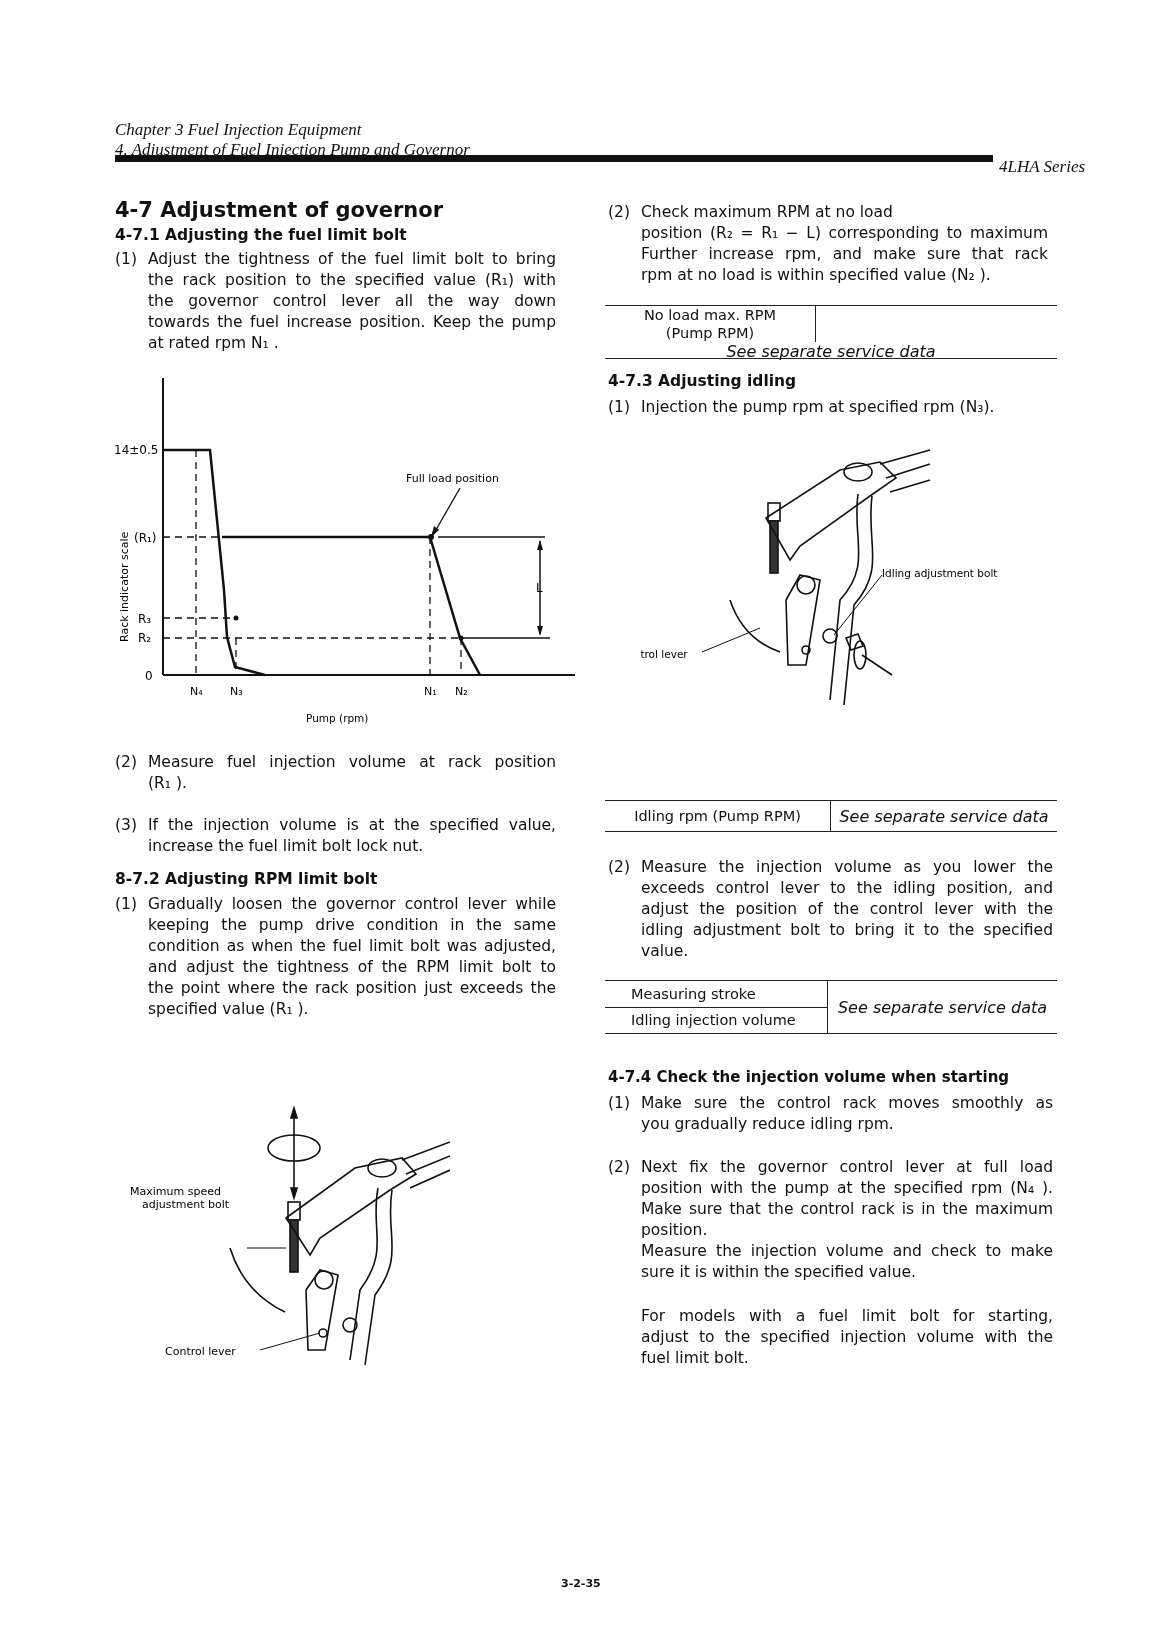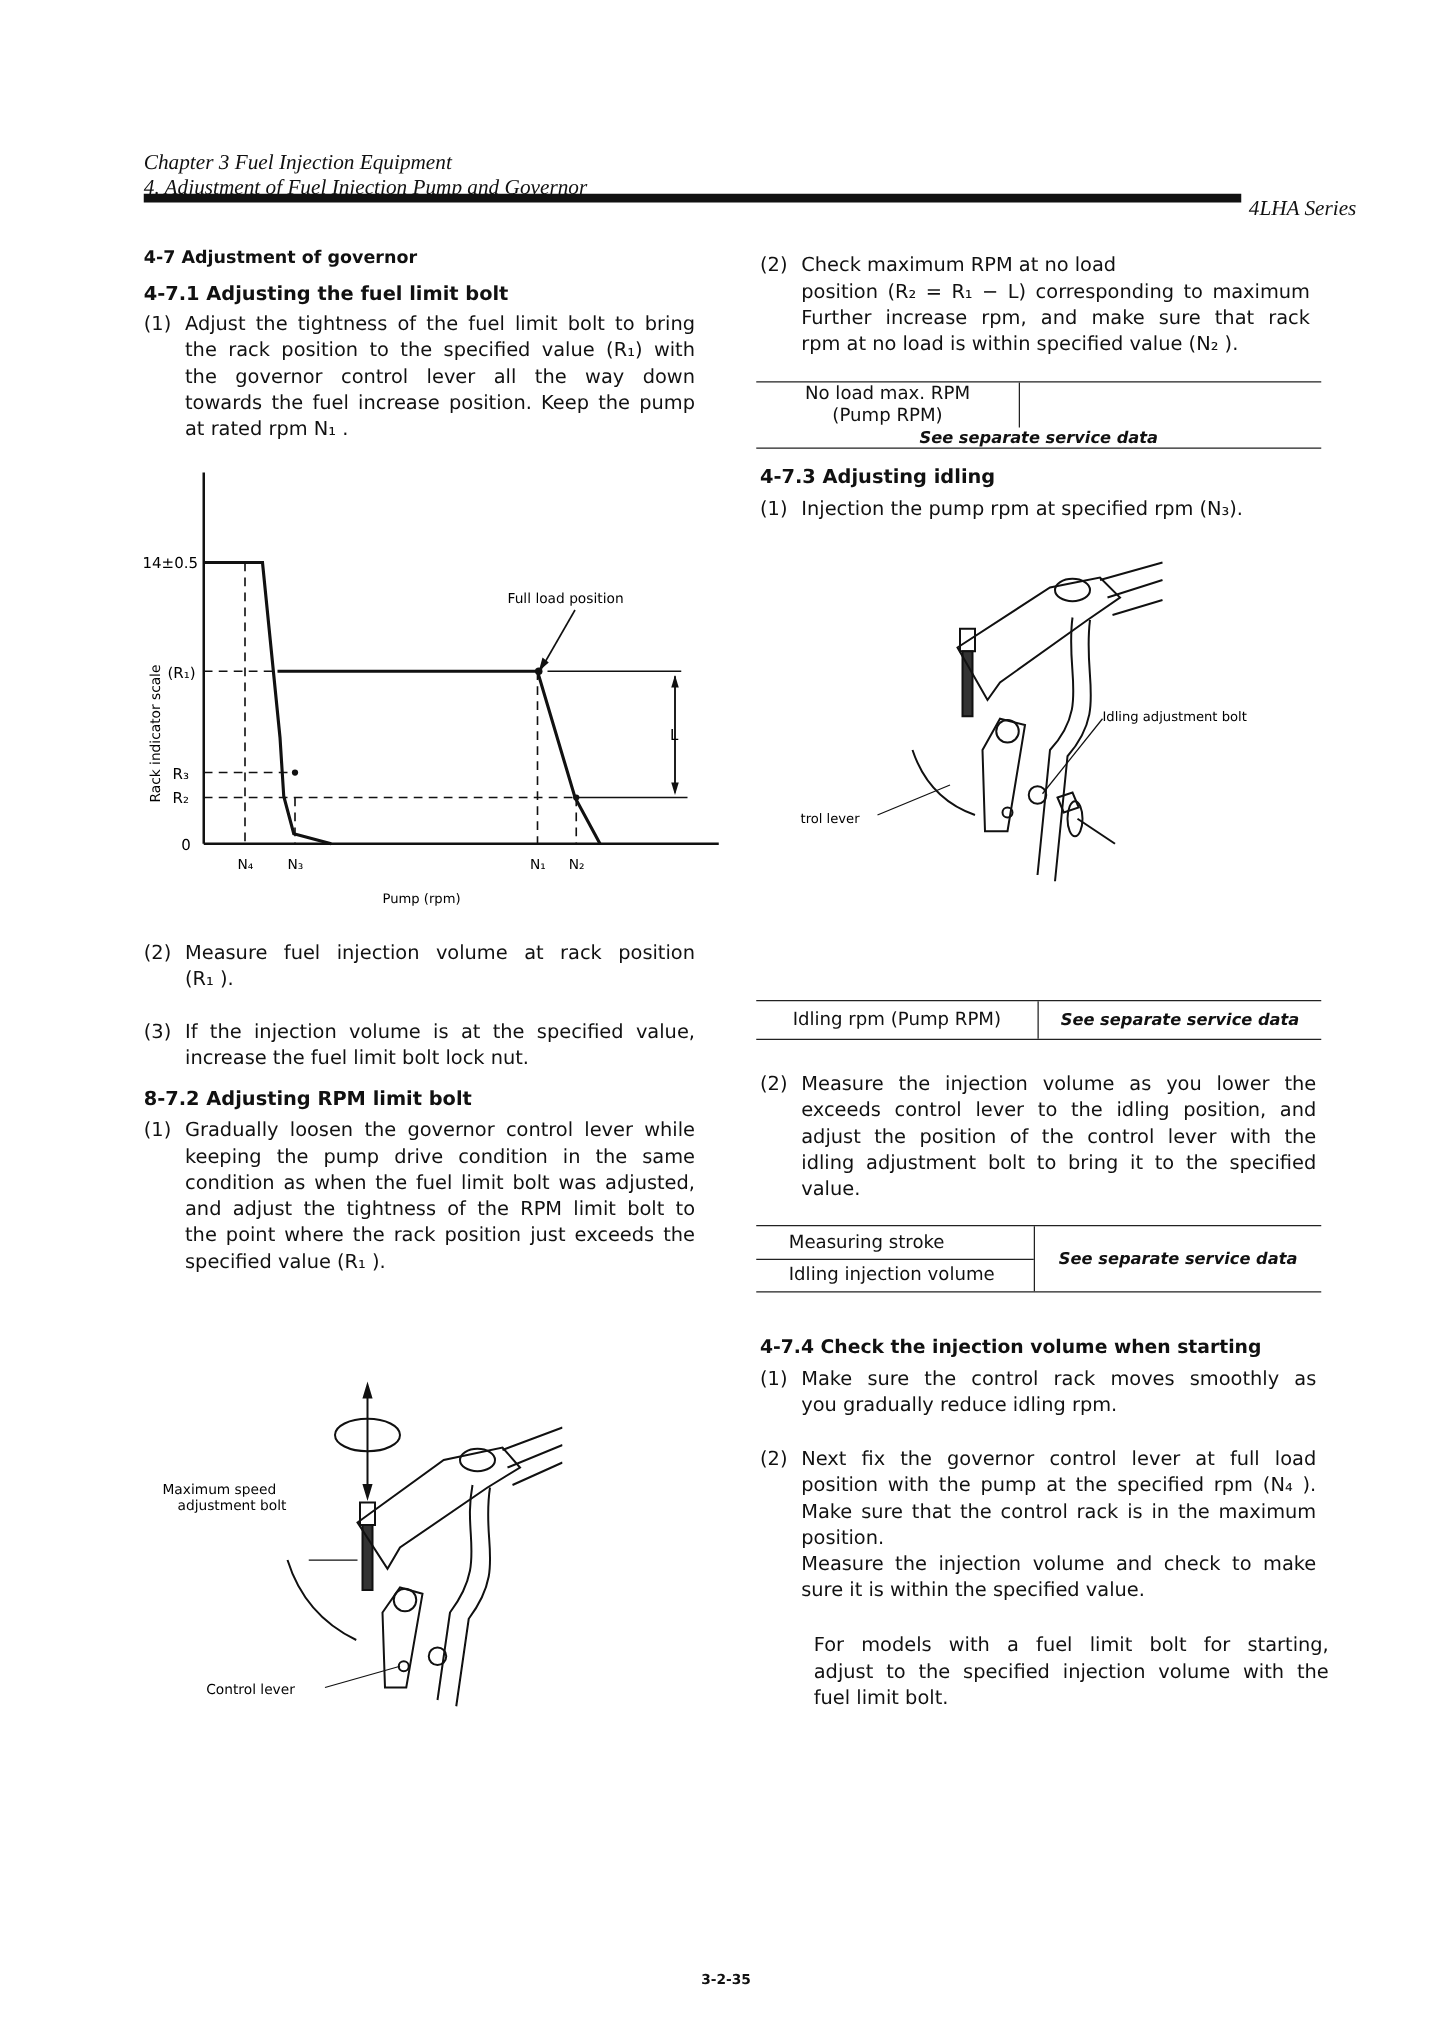--- a/index.html
+++ b/index.html
@@ -1,28 +1,28 @@
 <!DOCTYPE html>
 <html><head>
 <meta charset="utf-8">
 <style>
   html, body { margin:0; padding:0; background:#ffffff; }
   body { width:1157px; height:1633px; position:relative; overflow:hidden; color:#111; font-family:"DejaVu Sans", sans-serif; }
   .abs { position:absolute; }
   .hdr { font-family:"Liberation Serif", serif; font-style:italic; font-size:17px; line-height:20px; color:#111;margin-top:10px; }
   .rule { position:absolute; left:115px; top:155px; width:878px; height:7px; background:#111; }
-  .h2 { font-weight:bold; font-size:14px; }
+  .h2 { font-weight:bold; font-size:21px; }
   .h3 { font-weight:bold; font-size:15.5px; }
   .item { position:absolute; display:flex; }
   .item .num { width:33px; flex:none; font-size:15.5px; line-height:21px; }
   .item .txt { flex:1; font-size:15.5px; line-height:21px; text-align:justify; }
   .txt .line { display:block; }
   .tbl { position:absolute; border-top:1.5px solid #222; border-bottom:1.5px solid #222; display:flex; }
   .tbl .c1 { border-right:1.5px solid #222; display:flex; flex-direction:column; justify-content:center; align-items:center; font-size:14.5px; line-height:18px; }
-  .tbl .c2 { flex:1; display:flex; align-items:center; justify-content:center; font-style:italic; font-size:13px;font-weight:bold; }
+  .tbl .c2 { flex:1; display:flex; align-items:center; justify-content:center; font-style:italic; font-size:16px; }
   .tbl .sub { width:100%; text-align:left; padding-left:26px; box-sizing:border-box; }
   .tbl .split { border-bottom:1px solid #222;text-align:right; }
   svg text { font-family:"DejaVu Sans", sans-serif; }
 </style>
 </head>
 <body>
 
 <div class="abs hdr" style="left:115px;top:110px;">Chapter 3 Fuel Injection Equipment</div>
 <div class="abs hdr" style="left:115px;top:130px;">4. Adjustment of Fuel Injection Pump and Governor</div>
 <div class="rule"></div>
@@ -239,19 +239,19 @@
   <div class="txt">
     <span class="line" style="text-align-last:justify">Next  fix the governor control lever at full load</span>
     <span class="line" style="text-align-last:justify">position with the pump at the specified rpm (N₄ ).</span>
     <span class="line" style="text-align-last:justify">Make sure that the control rack is in the maximum</span>
     <span class="line">position.</span>
     <span class="line" style="text-align-last:justify">Measure the injection volume and check to make</span>
     <span class="line">sure it is within the specified value.</span>
   </div>
 </div>
 
-<div class="abs txt" style="left:641px;top:1306px;width:412px;font-size:15.5px;line-height:21px;margin-left:10px;">
+<div class="abs txt" style="left:641px;top:1306px;width:412px;font-size:15.5px;line-height:21px;">
   <span class="line" style="text-align:justify;text-align-last:justify">For models with a fuel limit bolt for starting,</span>
   <span class="line" style="text-align:justify;text-align-last:justify">adjust to the specified injection volume with the</span>
   <span class="line">fuel limit bolt.</span>
 </div>
 
 <div class="abs" style="left:561px;top:1577px;font-size:11px;font-weight:bold;">3-2-35</div>
 
 </body></html>

